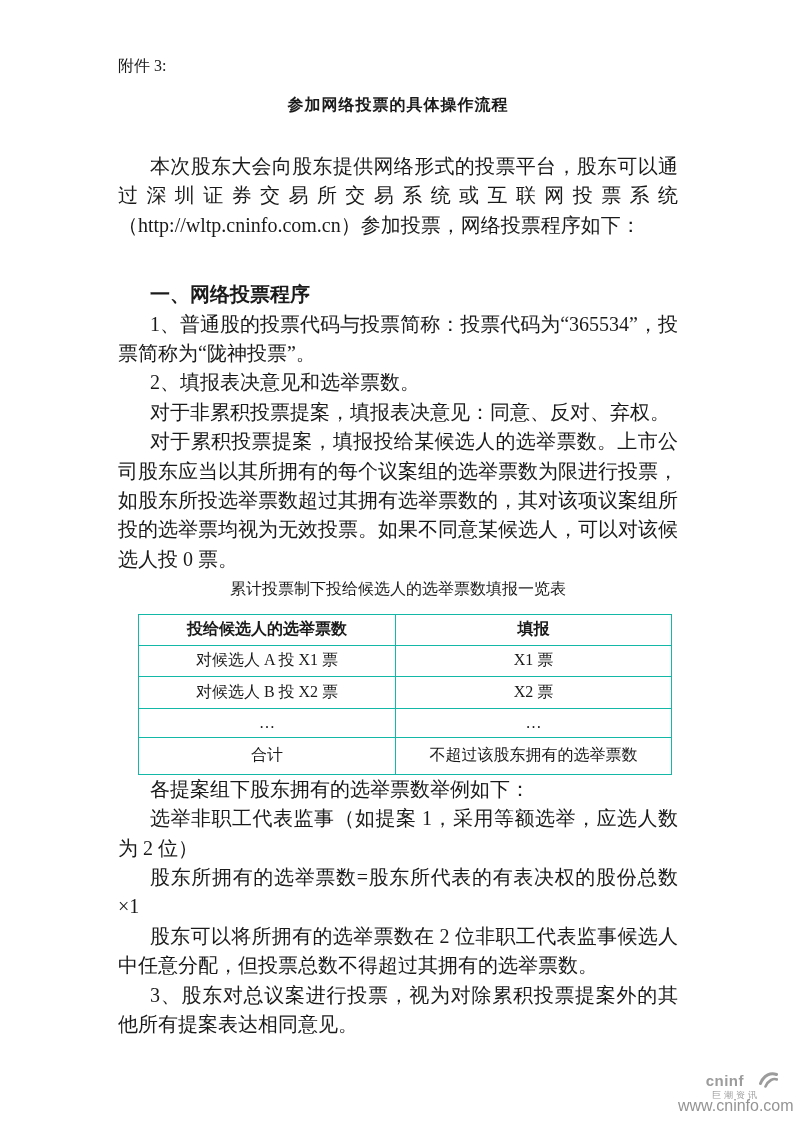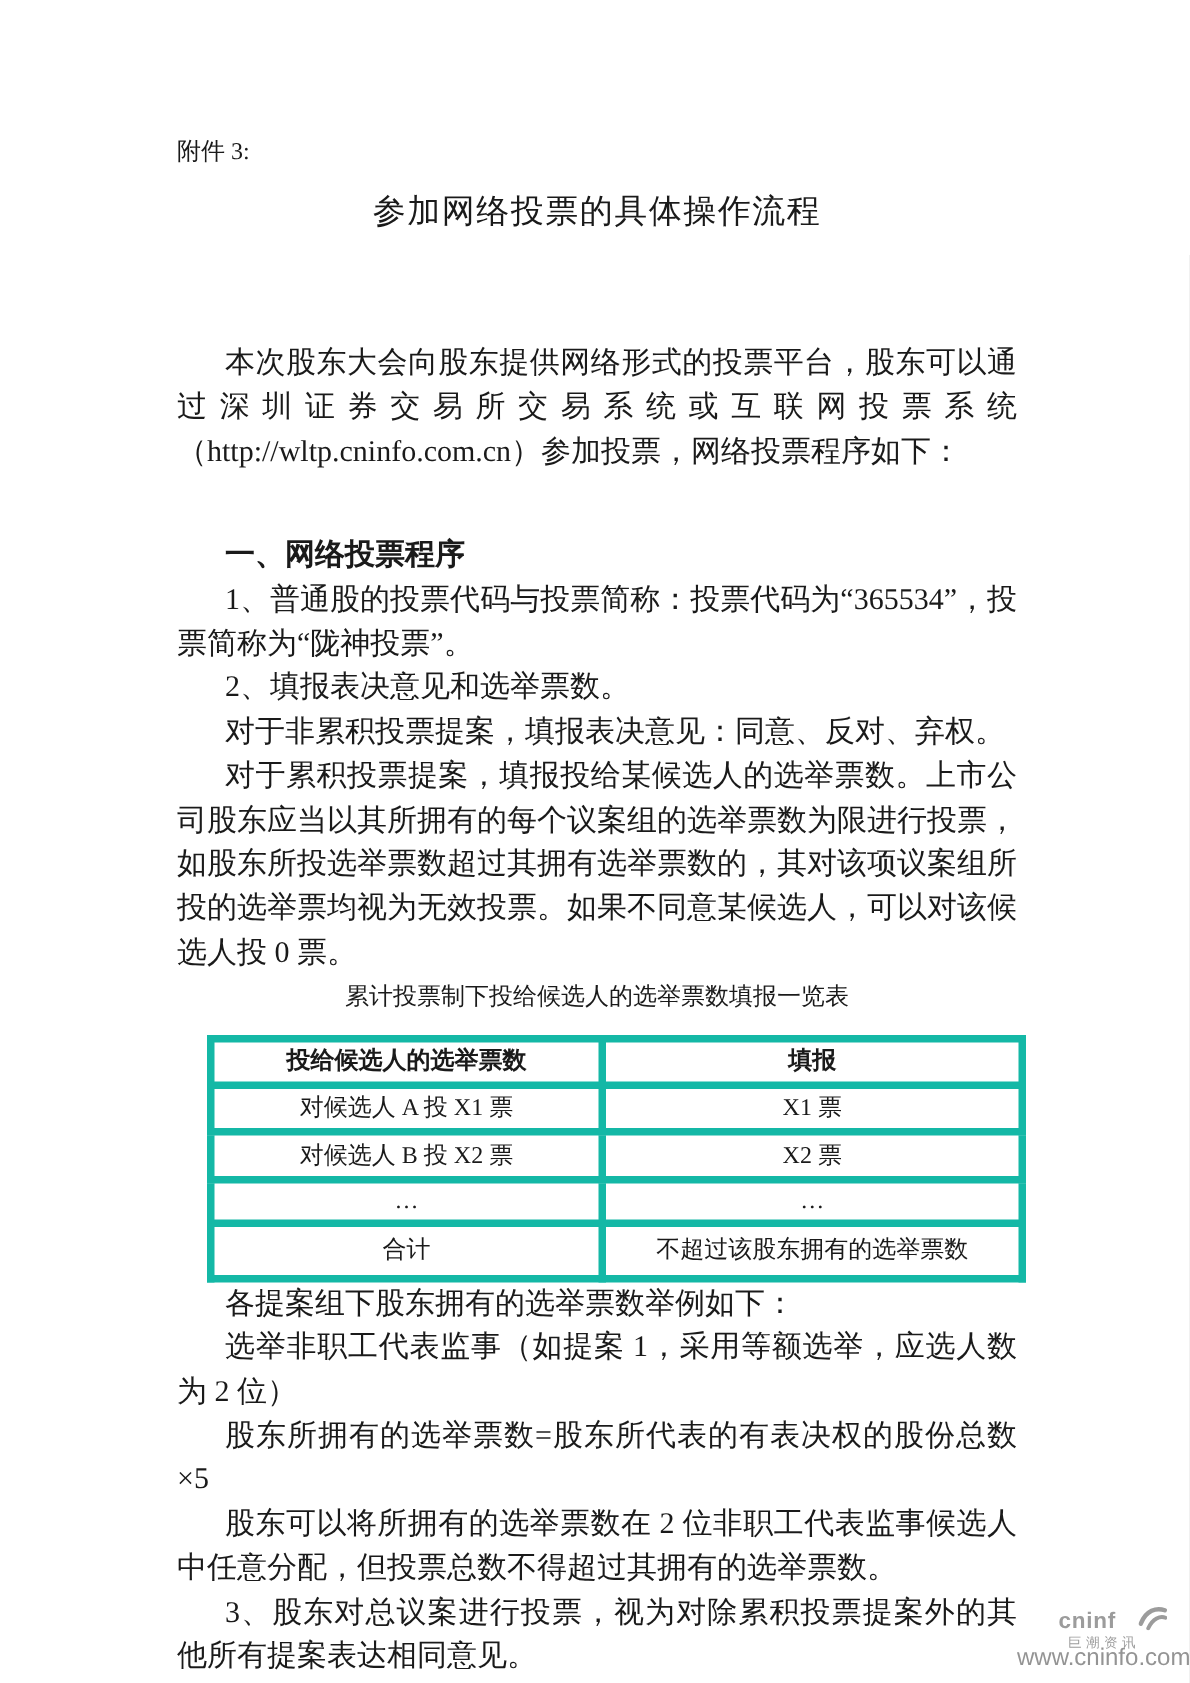--- a/index.html
+++ b/index.html
@@ -11,30 +11,30 @@
     font-family:"Liberation Serif","DejaVu Serif",serif;
     color:#1a1a1a;
     overflow:hidden;
   }
   .content {
     position:absolute;
     left:118px; top:0;
     width:560px;
   }
   .attachment {
-    margin-top:92px;
+    margin-top:56px;
     font-size:16px;
     line-height:20px;
   }
   .doc-title {
-    font-size:22px;
-    font-weight:normal;
+    font-size:16px;
+    font-weight:bold;
     text-align:center;
     line-height:30px;
-    margin:14px 0 72px 0;
+    margin:14px 0 32px 0;
     letter-spacing:1px;
   }
   .para {
     margin:0;
     font-size:20px;
     line-height:29.4px;
     text-align:justify;
     text-indent:32px;
   }
   .para.heading { font-weight:bold;margin-top:40px; }
@@ -44,21 +44,21 @@
     line-height:29.4px;
     text-align:center;
   }
   table.vote-table {
     border-collapse:collapse;
     table-layout:fixed;
     margin:10px 0 0 20px;
     width:519px;
   }
   .vote-table th, .vote-table td {
-    border:5px solid #14b8a6;
+    border:1px solid #14b8a6;
     font-size:16px;
     text-align:center;
     vertical-align:middle;
     padding:0 4px;
     font-weight:normal;
   }
   .vote-table th { font-weight:bold; }
   .vote-table .col1 { width:248px; }
   .vote-table .col2 { width:267px; }
   .vote-table tr.r-head { height:31px; }
@@ -142,21 +142,21 @@
       </tr>
       <tr class="r4">
         <td>合计</td>
         <td>不超过该股东拥有的选举票数</td>
       </tr>
     </tbody>
       </table>
 
     <p class="para">各提案组下股东拥有的选举票数举例如下：</p>
     <p class="para">选举非职工代表监事（如提案 1，采用等额选举，应选人数为 2 位）</p>
-    <p class="para">股东所拥有的选举票数=股东所代表的有表决权的股份总数×5</p>
+    <p class="para">股东所拥有的选举票数=股东所代表的有表决权的股份总数×1</p>
     <p class="para">股东可以将所拥有的选举票数在 2 位非职工代表监事候选人中任意分配，但投票总数不得超过其拥有的选举票数。</p>
     <p class="para">3、股东对总议案进行投票，视为对除累积投票提案外的其他所有提案表达相同意见。</p>
 
   </div>
 
   <div class="footer-logo">
     <div class="brand-row">
       <span class="brand-text">cninf</span>
       <span>
         <svg width="19" height="17" viewBox="0 0 19 17">

